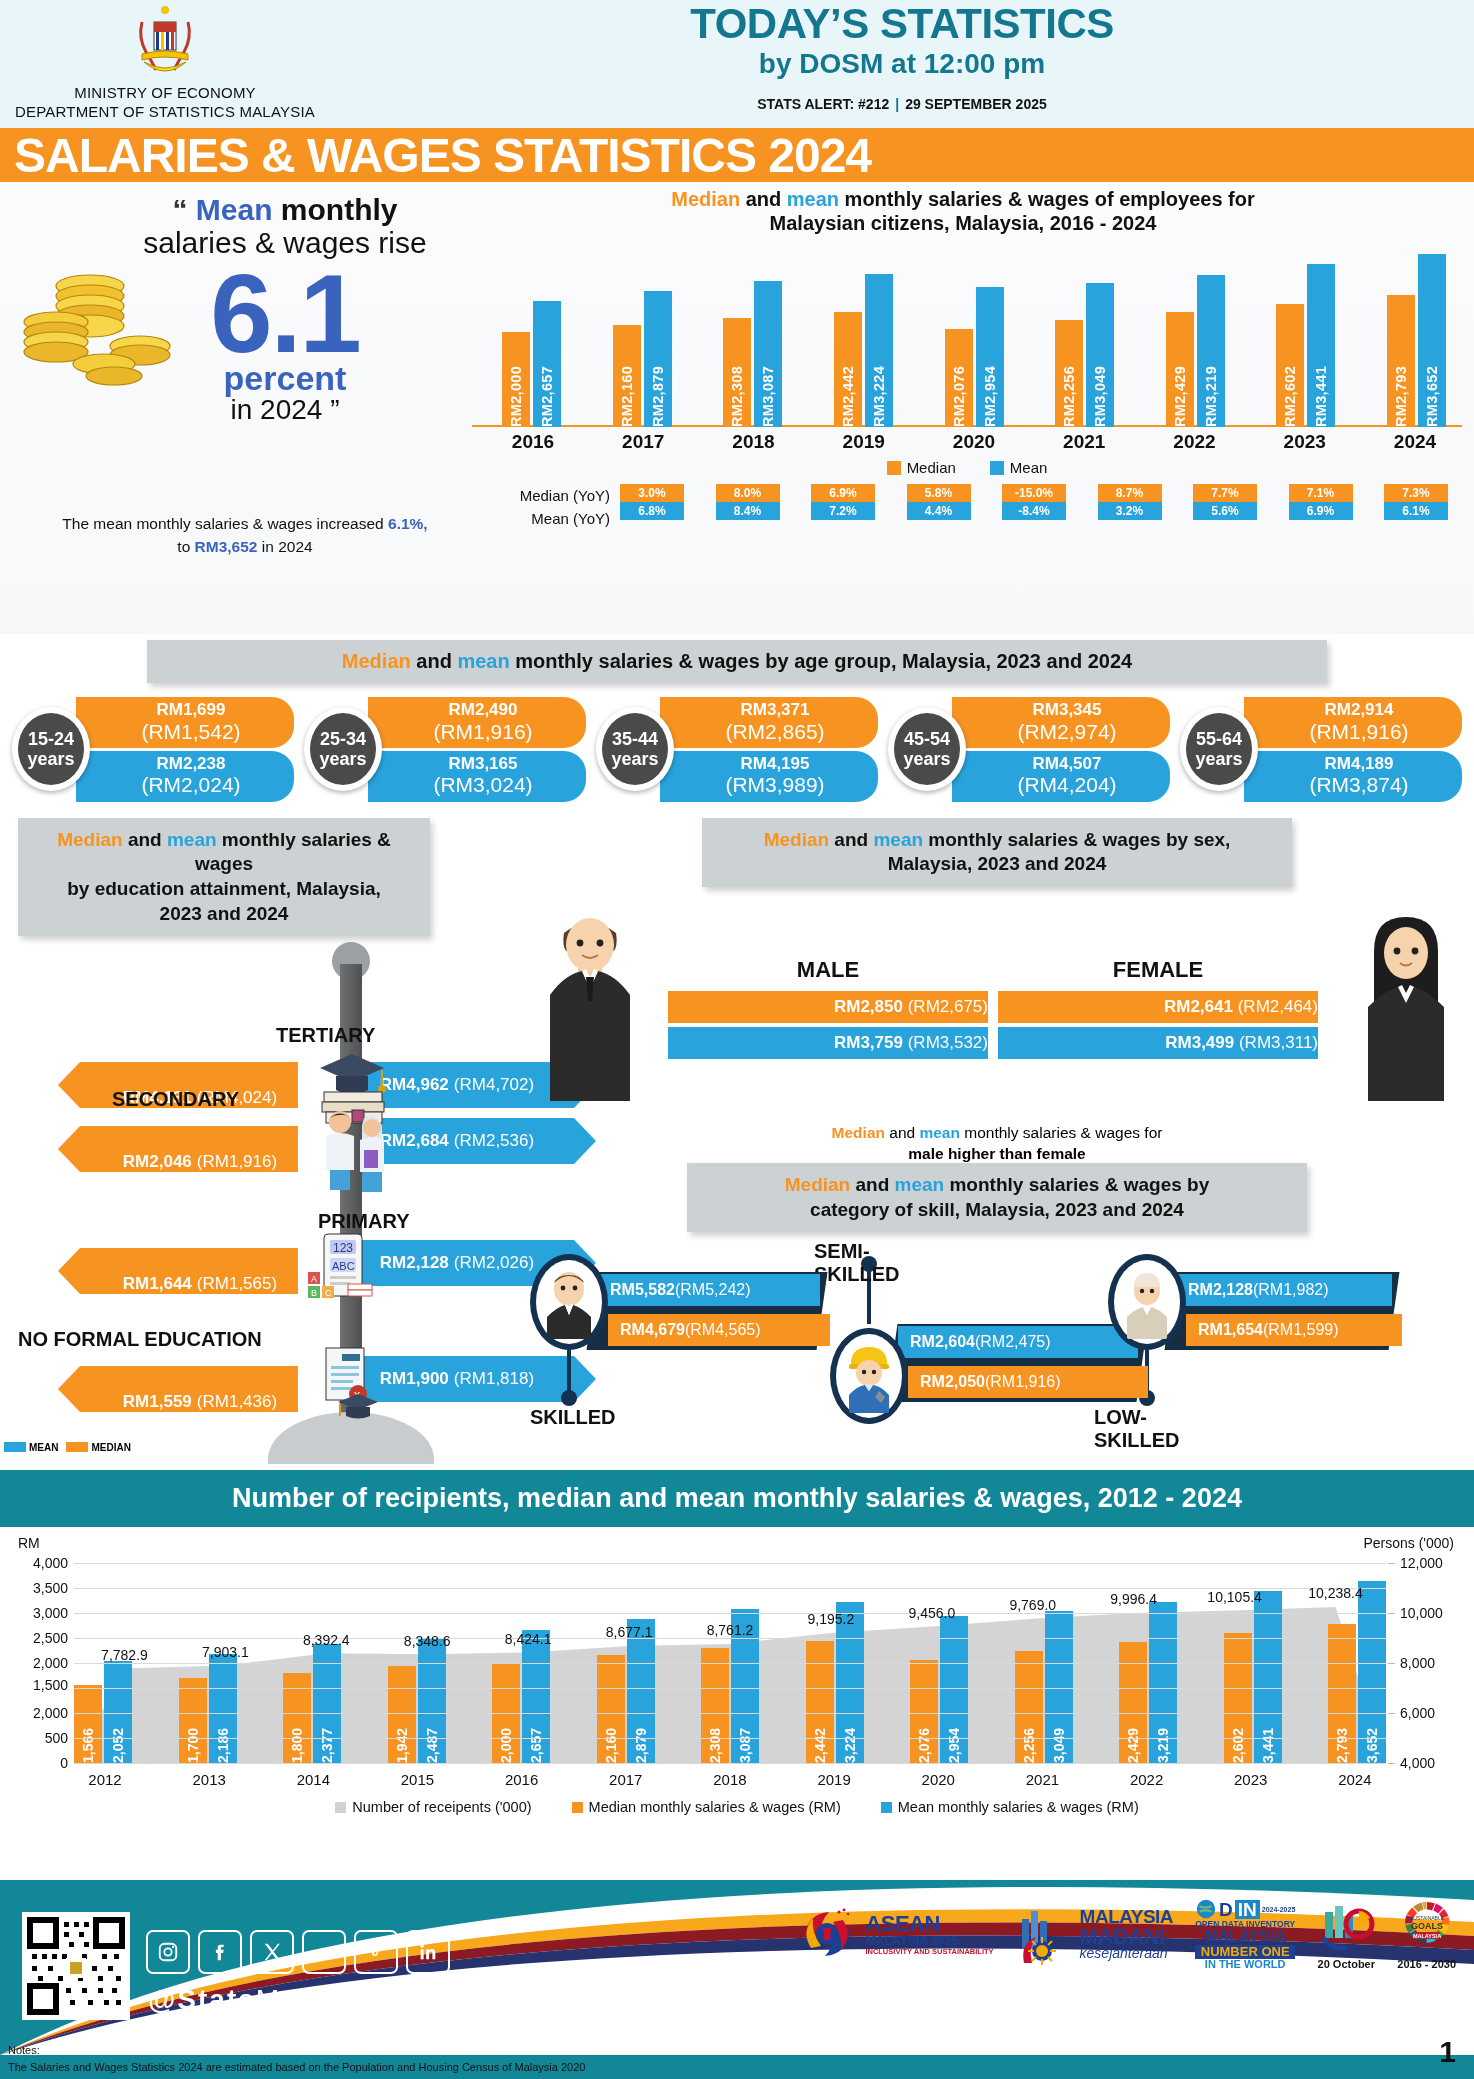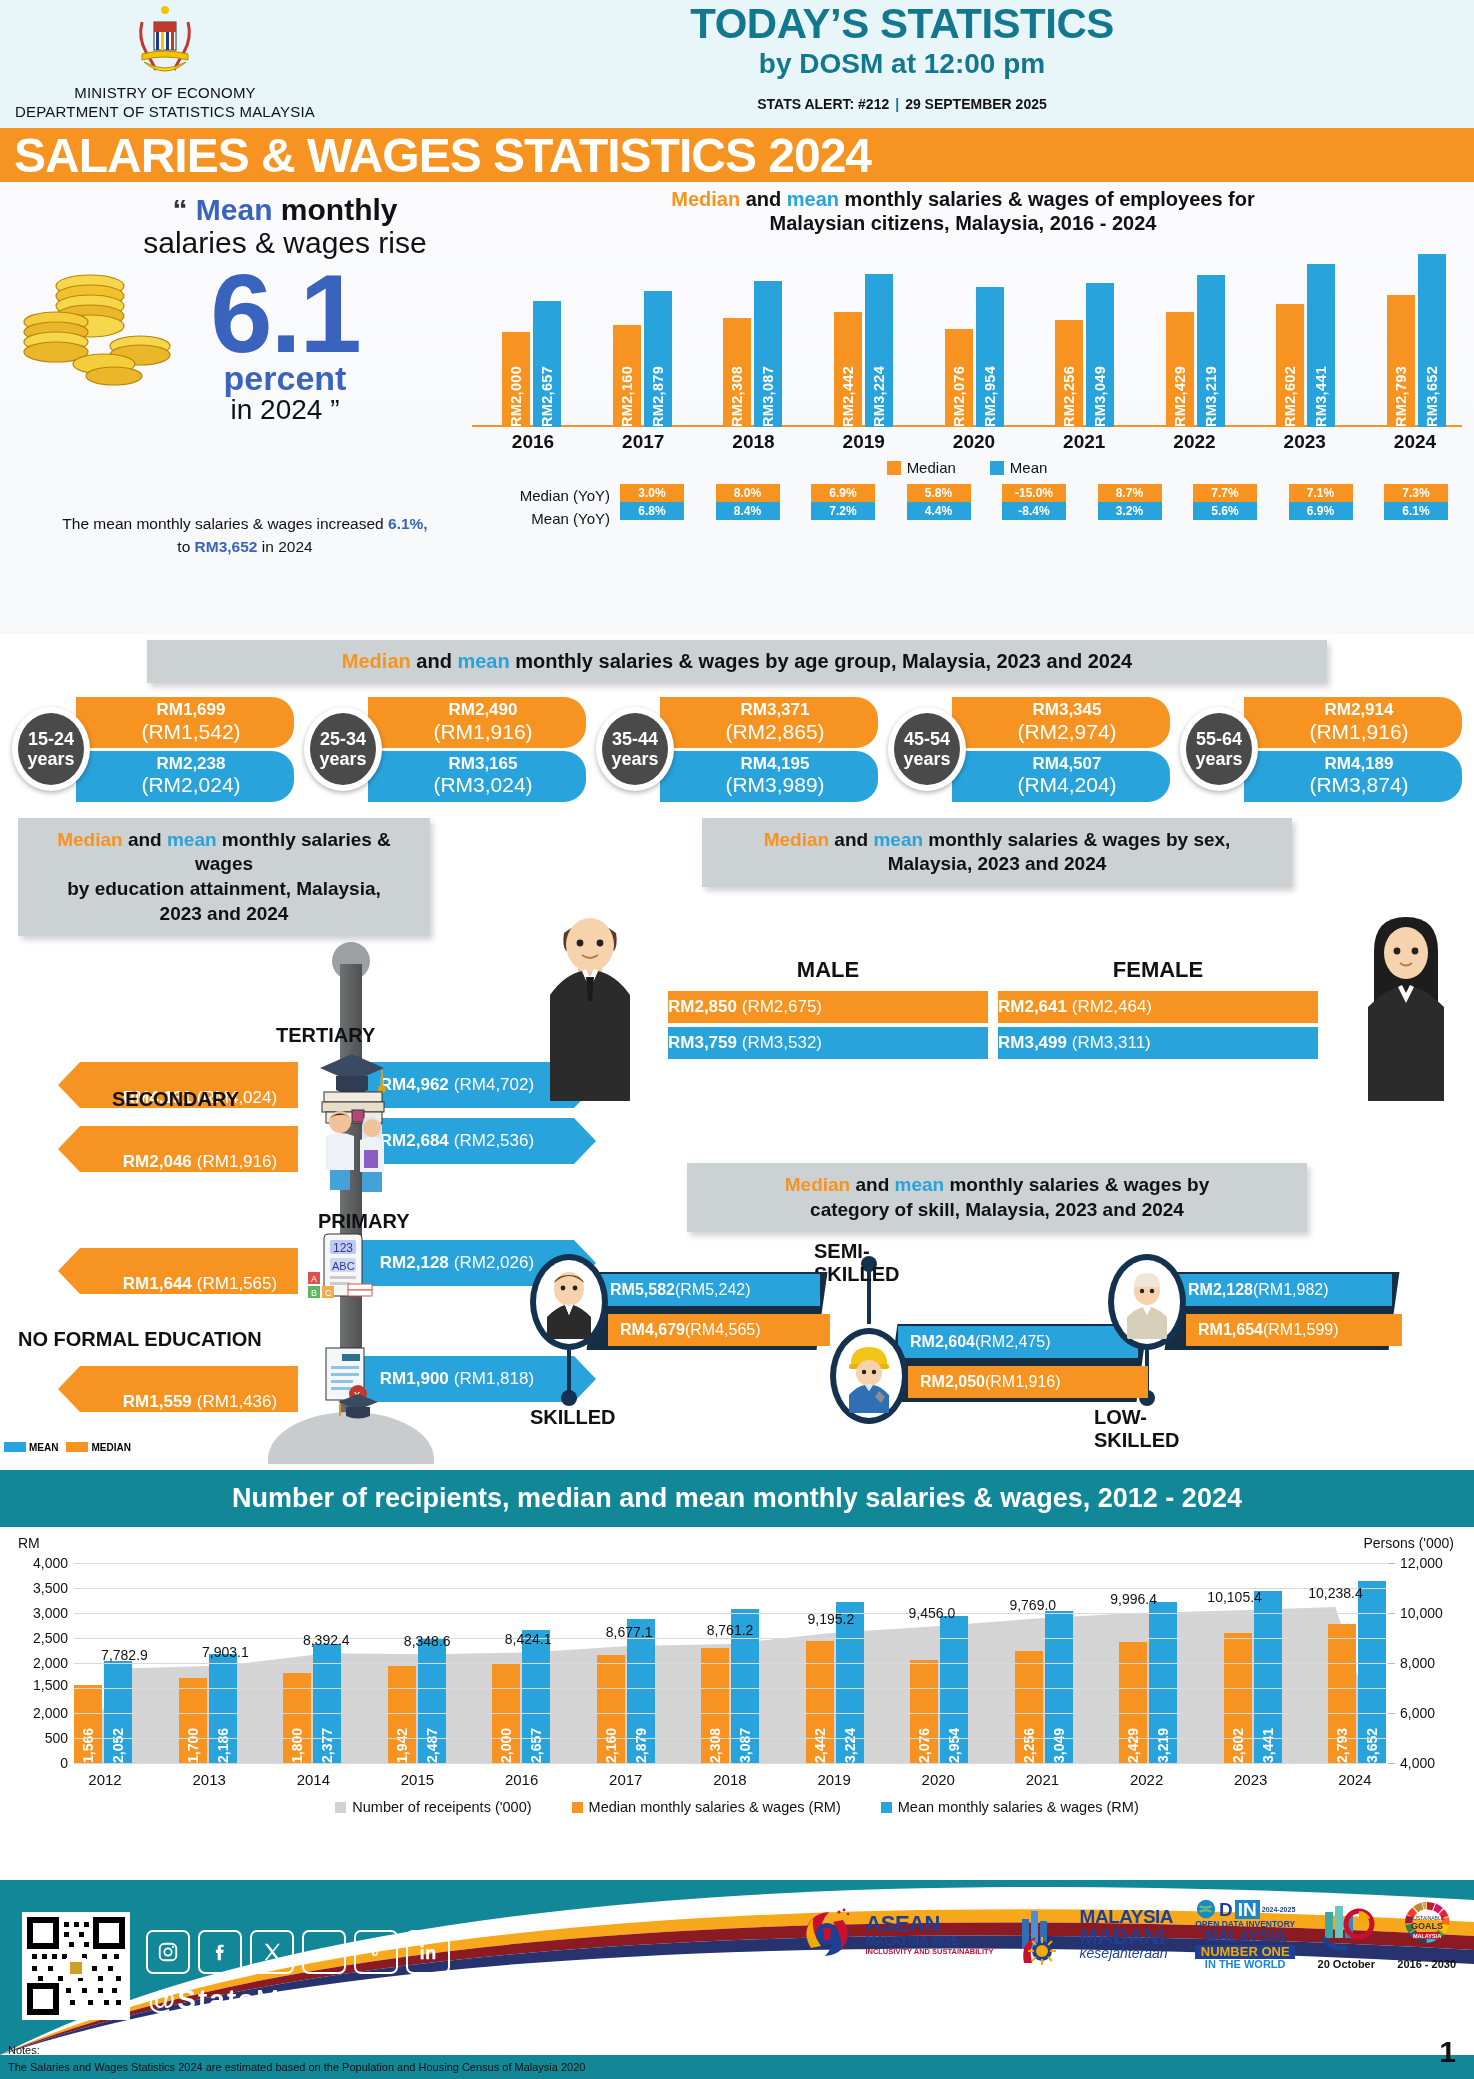--- a/index.html
+++ b/index.html
@@ -117,21 +117,21 @@
   .edu-label { position:absolute; font-size: 20px; font-weight:bold; color:#111;}
   .mm-legend { position:absolute; left: 4px; top: 500px; font-size: 10px; font-weight:bold; display:flex; gap:8px; align-items:center;}
   .mm-legend i { width: 22px; height:10px; display:inline-block; margin-right:3px; vertical-align:-1px;}
 
   .sexcol { flex:1; position:relative;}
   .sex-pill { width: 590px; margin: 0 auto; font-size: 19px; line-height: 1.3;}
   .sex-body { position:relative; height: 250px; margin-top: 14px;}
   .person { position:absolute; width: 120px; height: 190px; top: 10px;}
   .sexgrp { position:absolute; top: 56px; }
   .sexgrp .ttl { text-align:center; font-size: 22px; font-weight:bold; color:#111; margin-bottom: 8px;}
-  .sexbar { color:#fff; font-size: 17px; padding: 6px 0; text-align:left;}
+  .sexbar { color:#fff; font-size: 17px; padding: 6px 0; text-align:right;}
   .sexbar b { font-weight:bold; }
   .sexbar.or { background:#f79321;}
   .sexbar.bl { background:#29a3dc; margin-top: 4px;}
   .sexnote { position:absolute; top: 222px; width:100%; text-align:center; font-size:15.5px; line-height:1.35;}
   .sexnote .md {color:#f79321; font-weight:bold;} .sexnote .mn {color:#29a3dc;font-weight:bold;}
   .sexnote b { font-weight:bold;}
 
   .skill-pill { width: 620px; margin: 12px auto 0; font-size: 19px; line-height:1.3;}
   .skill-body { position:relative; height: 230px;}
   .skill-node { position:absolute; }
@@ -644,20 +644,24 @@
       <div class="person" style="right:8px;">
         <svg width="120" height="190" viewBox="0 0 120 190">
           <path d="M28 40 Q28 6 60 6 Q92 6 92 40 L92 96 Q76 104 60 104 Q44 104 28 96 Z" fill="#1d1d1d"></path>
           <ellipse cx="60" cy="42" rx="22" ry="26" fill="#f7d3ad"></ellipse>
           <circle cx="51" cy="40" r="3.4" fill="#222"></circle>
             <circle cx="69" cy="40" r="3.4" fill="#222"></circle>
           <path d="M54 52 Q60 57 66 52" stroke="#b5794f" stroke-width="2" fill="none"></path>
           <path d="M22 190 L22 96 Q38 80 52 76 L60 92 L68 76 Q82 80 98 96 L98 190 Z" fill="#2b2b2b"></path>
           <path d="M52 76 L60 92 L68 76 L64 74 L60 82 L56 74 Z" fill="#fff"></path>
         </svg>
+      </div>
+      <div class="sexnote">
+        <span class="md">Median</span><span> and </span><span class="mn">mean</span><span> monthly salaries &amp; wages for</span><br>
+        <b>male higher than female</b>
       </div>
     </div>
 
     <div class="pill skill-pill">
       <span class="md">Median</span><span> and </span><span class="mn">mean</span><span> monthly salaries &amp; wages by</span><br>
       <span>category of skill, Malaysia, 2023 and 2024</span>
     </div>
 
     <div class="skill-body">
 

